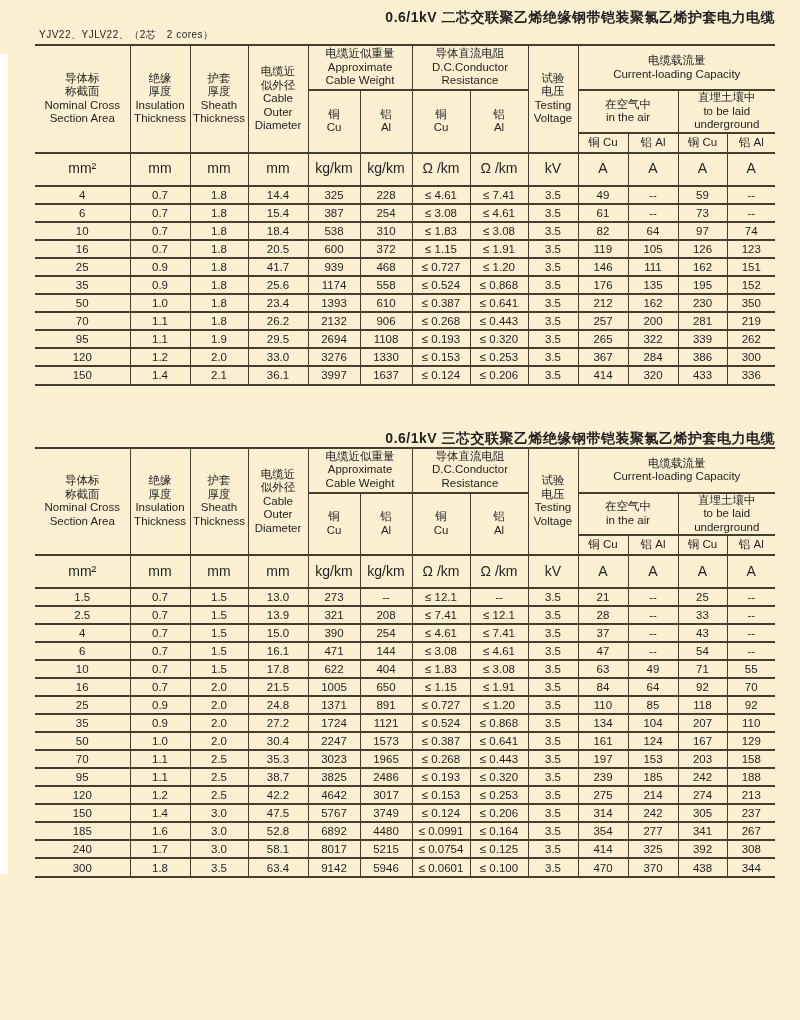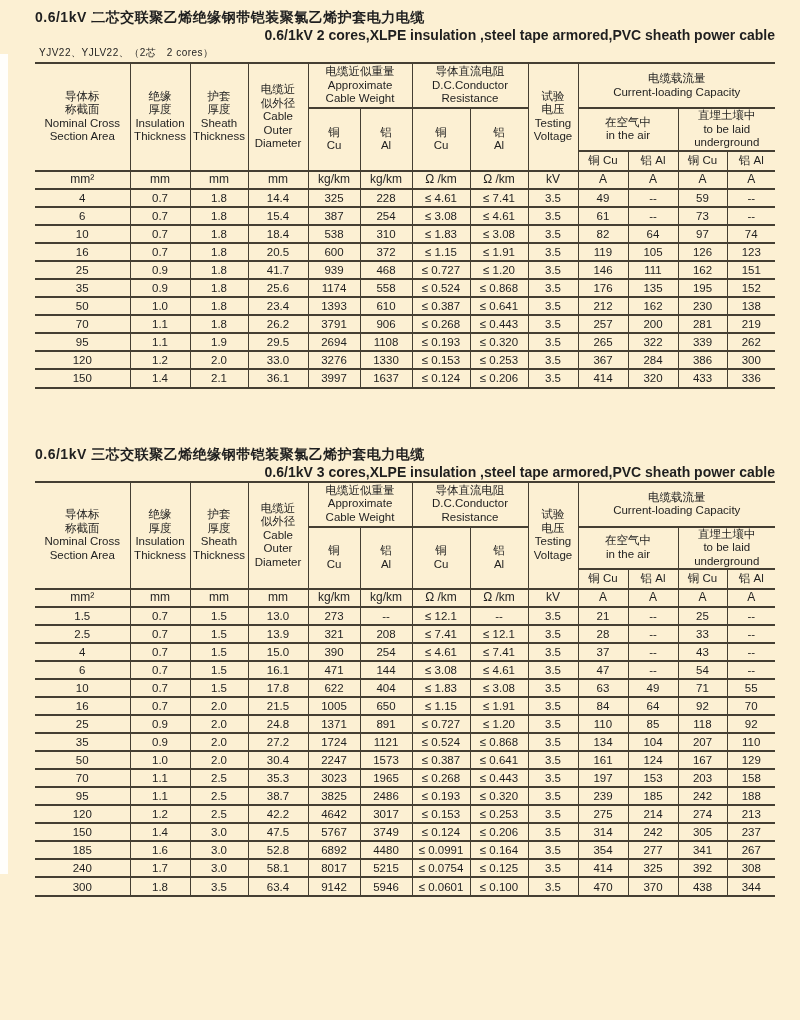--- a/index.html
+++ b/index.html
@@ -19,32 +19,32 @@
   .scan-edge{
     position:absolute;left:0;top:54px;width:8px;height:820px;
     background:#ffffff;opacity:.9;
   }
   .sheet{
     width:800px;height:1020px;
     padding:8px 25px 0 35px;
     position:relative;
   }
   .title-zh{
-    font-size:14px;font-weight:bold;text-align:left;
+    font-size:14px;font-weight:bold;text-align:right;
     line-height:18px;letter-spacing:.5px;
   }
   .title-en{
     font-size:14px;font-weight:bold;text-align:right;
     line-height:18px;
   }
   .model-line{
     font-size:10px;text-align:left;line-height:18px;
     padding-left:4px;letter-spacing:.5px;
   }
-  .section2{margin-top:56px;}
+  .section2{margin-top:43px;}
   .twrap{
     border-top:2px solid var(--line);
     border-bottom:2px solid var(--line);
   }
   table.spec{
     width:740px;
     border-collapse:collapse;
     table-layout:fixed;
     border-style:hidden; 
   }
@@ -59,37 +59,36 @@
     overflow:hidden;
   }
   table.spec th{
     white-space:pre-line;
     font-size:11.5px;
     line-height:13.5px;
   }
   tr.hr1 > th{height:44px;}
   tr.hr2 > th{height:32px;}
   tr.hr3 > th{height:20px;}
-  tr.unit-row > th{height:18px;font-size:12px;}
+  tr.unit-row > th{height:33px;font-size:14px;}
   table.spec td{
     height:18px;
     font-size:11.5px;
     line-height:14px;
     white-space:nowrap;
   }
 </style>
 </head>
 <body>
 
 <div class="sheet">
   <div class="scan-edge"></div>
 
   <section>
     <div class="title-zh">0.6/1kV 二芯交联聚乙烯绝缘钢带铠装聚氯乙烯护套电力电缆</div>
-    <div class="title-en">0.6/1kV 2 cores,XLPE insulation ,steel tape armored,PVC sheath power cable</div>
     <div class="model-line">YJV22、YJLV22、（2芯　2 cores）</div>
 
     <div class="twrap">
     <table class="spec">
       <colgroup>
         <col style="width:95px">
             <col style="width:60px">
             <col style="width:58px">
             <col style="width:60px">
         <col style="width:52px">
@@ -268,28 +267,28 @@
               <td>1.8</td>
               <td>23.4</td>
               <td>1393</td>
               <td>610</td>
               <td>≤ 0.387</td>
               <td>≤ 0.641</td>
               <td>3.5</td>
               <td>212</td>
               <td>162</td>
               <td>230</td>
-              <td>138</td>
+              <td>350</td>
             </tr>
             <tr>
               <td>70</td>
               <td>1.1</td>
               <td>1.8</td>
               <td>26.2</td>
-              <td>3791</td>
+              <td>2132</td>
               <td>906</td>
               <td>≤ 0.268</td>
               <td>≤ 0.443</td>
               <td>3.5</td>
               <td>257</td>
               <td>200</td>
               <td>281</td>
               <td>219</td>
             </tr>
             <tr>
@@ -337,21 +336,20 @@
               <td>433</td>
               <td>336</td>
             </tr>
           </tbody>
     </table>
     </div>
   </section>
 
   <section class="section2">
     <div class="title-zh">0.6/1kV 三芯交联聚乙烯绝缘钢带铠装聚氯乙烯护套电力电缆</div>
-    <div class="title-en">0.6/1kV 3 cores,XLPE insulation ,steel tape armored,PVC sheath power cable</div>
 
     <div class="twrap">
     <table class="spec">
       <colgroup>
         <col style="width:95px">
             <col style="width:60px">
             <col style="width:58px">
             <col style="width:60px">
         <col style="width:52px">
             <col style="width:52px">

